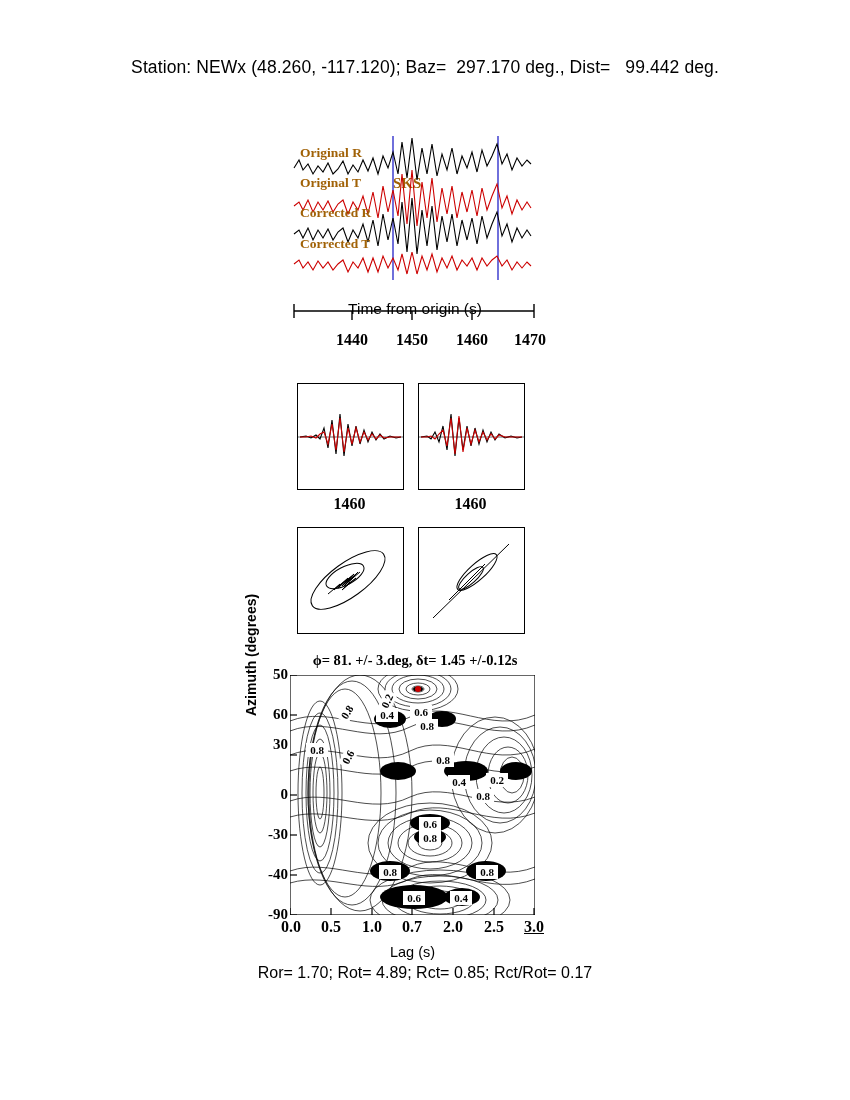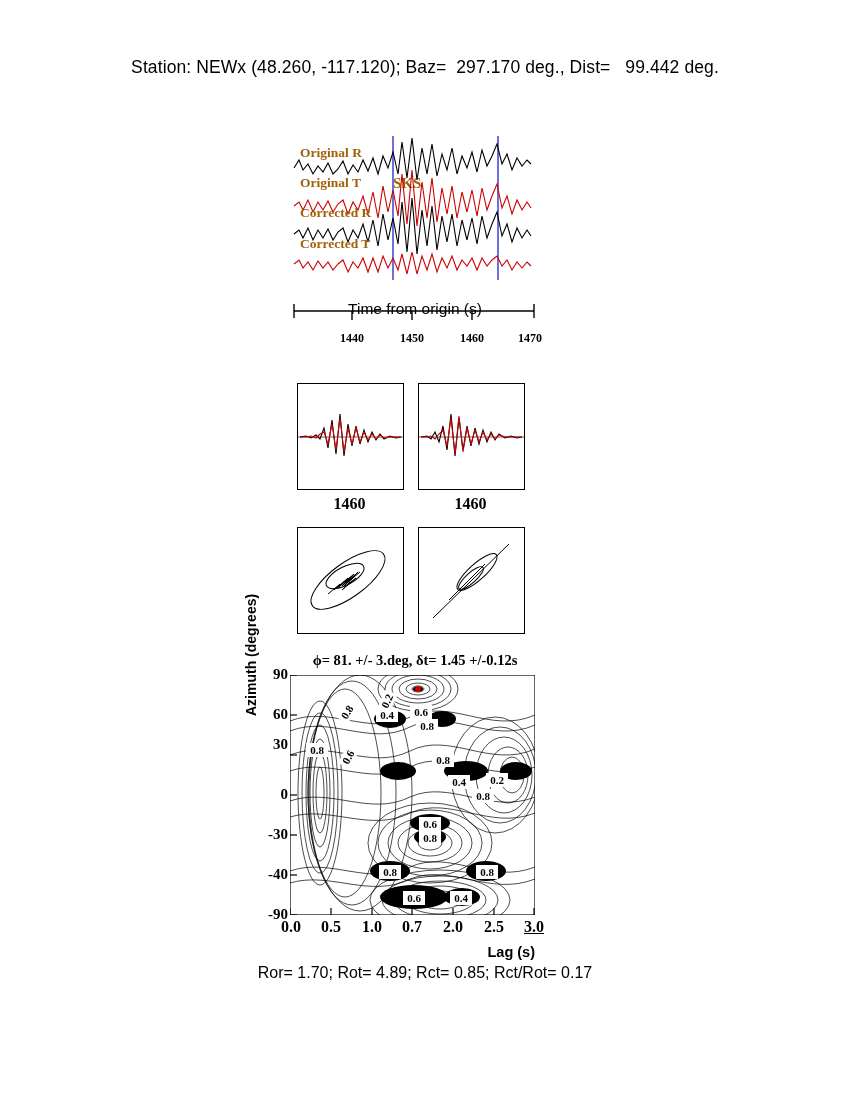--- a/index.html
+++ b/index.html
@@ -89,21 +89,21 @@
     font-size: 15.5px;
   }
   .axis1-ticklabels {
     position: absolute;
     left: 290px;
     top: 331px;
     width: 250px;
     height: 22px;
     font-family: "Liberation Serif", serif;
     font-weight: bold;
-    font-size: 12px;
+    font-size: 16px;
   }
   .axis1-ticklabels span {
     position: absolute;
     transform: translateX(-50%);
   }
   
   .minibox {
     position: absolute;
     border: 1px solid #000;
     background: #fff;
@@ -172,23 +172,23 @@
   }
   .xtick-row span {
     position: absolute;
     transform: translateX(-50%);
   }
   .xlabel {
     position: absolute;
     left: 290px;
     top: 944px;
     width: 245px;
-    text-align: right;
+    text-align: center;
     font-family: "Liberation Sans", sans-serif;
-    font-weight: bold;
+    font-weight: normal;
     font-size: 14.5px;
   }
   .footer {
     position: absolute;
     left: 0;
     top: 964px;
     width: 850px;
     text-align: center;
     font-family: "Liberation Sans", sans-serif;
     font-size: 16px;
@@ -278,21 +278,21 @@
       <polyline fill="none" stroke="#000" stroke-width="1" points="30,72 44,58 36,66 52,50 42,60 58,44 48,54 64,38 54,48 66,36"></polyline>
       <polyline fill="none" stroke="#000" stroke-width="1" points="34,68 48,54 40,62 56,46 46,56 62,40"></polyline>
     </svg>
   </div>
 
   <div class="contour-title">ϕ= 81. +/- 3.deg, δt= 1.45 +/-0.12s</div>
 
   <div class="ylabel">Azimuth (degrees)</div>
 
   <div class="ytick-col">
-    <div class="ytick" style="top:-9px;">90</div>
+    <div class="ytick" style="top:-9px;">50</div>
     <div class="ytick" style="top:31px;">60</div>
     <div class="ytick" style="top:61px;">30</div>
     <div class="ytick" style="top:111px;">0</div>
     <div class="ytick" style="top:151px;">-30</div>
     <div class="ytick" style="top:191px;">-40</div>
     <div class="ytick" style="top:231px;">-90</div>
   </div>
 
   <div class="contour-wrap">
     <svg width="245" height="240" viewBox="0 0 245 240">

